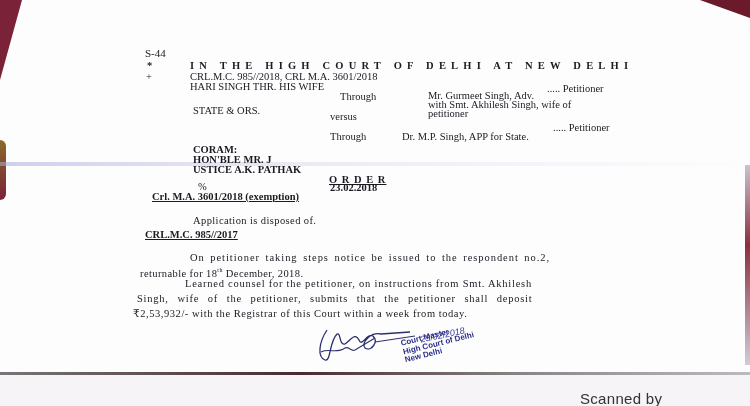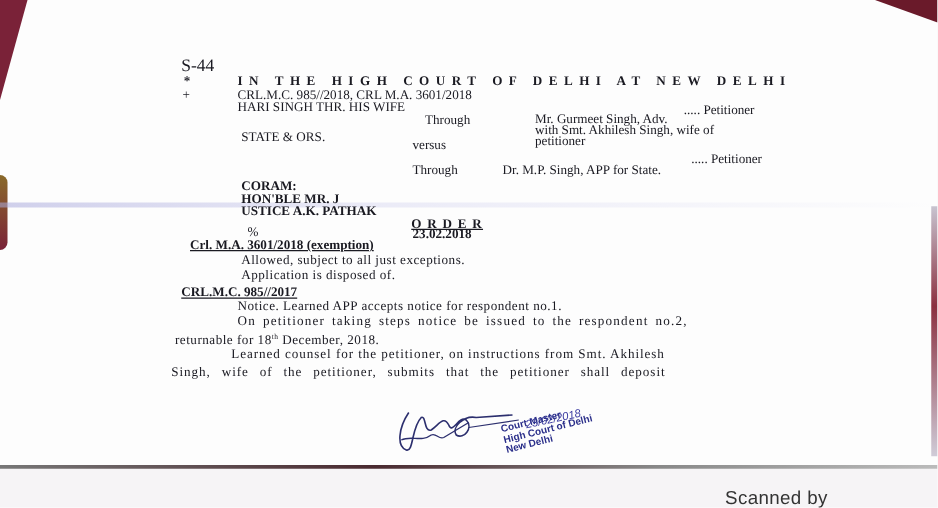--- a/index.html
+++ b/index.html
@@ -66,21 +66,21 @@
 </head>
 <body>
 
 <div class="page">
   <div class="corner-tl"></div>
   <div class="corner-tl2"></div>
   <div class="corner-tr"></div>
   <div class="edge-right"></div>
   <div class="fold"></div>
 
-  <div class="line" style="left:145px;top:48px;font-size:14px;">S-44</div>
+  <div class="line" style="left:145px;top:48px;font-size:11px;">S-44</div>
   <div class="line b" style="left:147px;top:60px;">*</div>
   <div class="line heading" style="left:190px;top:60px;">IN THE HIGH COURT OF DELHI AT NEW DELHI</div>
 
   <div class="line" style="left:146px;top:71px;">+</div>
   <div class="line" style="left:190px;top:71px;">CRL.M.C. 985//2018, CRL M.A. 3601/2018</div>
 
   <div class="line" style="left:190px;top:81px;">HARI SINGH THR. HIS WIFE</div>
   <div class="line" style="left:547px;top:83px;">..... Petitioner</div>
   <div class="line" style="left:340px;top:91px;">Through</div>
   <div class="line" style="left:428px;top:91px;line-height:9.5px;">Mr. Gurmeet Singh, Adv.</div>
@@ -96,30 +96,29 @@
 
   <div class="line b" style="left:193px;top:145px;line-height:10px;">CORAM:</div>
   <div class="line b" style="left:193px;top:155px;line-height:10px;">HON'BLE MR. J</div>
   <div class="line b" style="left:193px;top:165px;line-height:10px;">USTICE A.K. PATHAK</div>
 
   <div class="line b u" style="left:329px;top:175px;line-height:9px;letter-spacing:1px;">O R D E R</div>
   <div class="line" style="left:198px;top:181px;">%</div>
   <div class="line b" style="left:330px;top:183px;line-height:9px;">23.02.2018</div>
 
   <div class="line b u" style="left:152px;top:191px;">Crl. M.A. 3601/2018 (exemption)</div>
-  <div class="line just" style="left:193px;top:203px;">Allowed, subject to all just exceptions.</div>
   <div class="line just" style="left:193px;top:215px;">Application is disposed of.</div>
 
   <div class="line b u" style="left:145px;top:229px;">CRL.M.C. 985//2017</div>
-  <div class="line just" style="left:190px;top:240px;">Notice.   Learned APP accepts notice for respondent no.1.</div>
   <div class="line" style="left:190px;top:252px;letter-spacing:0.95px;word-spacing:2px;">On petitioner taking steps notice be issued to the respondent no.2,</div>
   <div class="line just" style="left:140px;top:265px;"><span>returnable for 18</span><sup style="font-size:6px;">th</sup><span> December, 2018.</span></div>
 
   <div class="line" style="left:185px;top:278px;letter-spacing:0.75px;">Learned counsel for the petitioner, on instructions from Smt. Akhilesh</div>
   <div class="line" style="left:137px;top:293px;letter-spacing:0.75px;word-spacing:1px;white-space:pre;">Singh,  wife  of  the  petitioner,  submits  that  the  petitioner  shall  deposit</div>
+  <div class="line" style="left:133px;top:308px;letter-spacing:0.55px;">₹2,53,932/- with the Registrar of this Court within a week from today.</div>
 
   <svg class="sig" viewBox="0 0 110 45">
     <path d="M12 8 C 4 20, 2 35, 10 38 C 16 40, 14 20, 22 12 C 26 10, 24 24, 30 22 C 36 18, 40 10, 44 18 C 47 26, 52 10, 58 14 C 64 20, 56 30, 50 26 C 46 20, 56 10, 66 12 L 95 10" fill="none" stroke="#2c2f6e" stroke-width="1.3"></path>
     <path d="M6 30 C 14 26, 22 32, 30 26 C 34 24, 36 30, 40 28 L 60 16" fill="none" stroke="#2c2f6e" stroke-width="1.1"></path>
     <path d="M60 20 L 100 14" fill="none" stroke="#2c2f6e" stroke-width="1"></path>
   </svg>
   <div class="stamp-date">23/02/2018</div>
   <div class="stamp">
     <div>Court Master</div>
     <div>High Court of Delhi</div>

